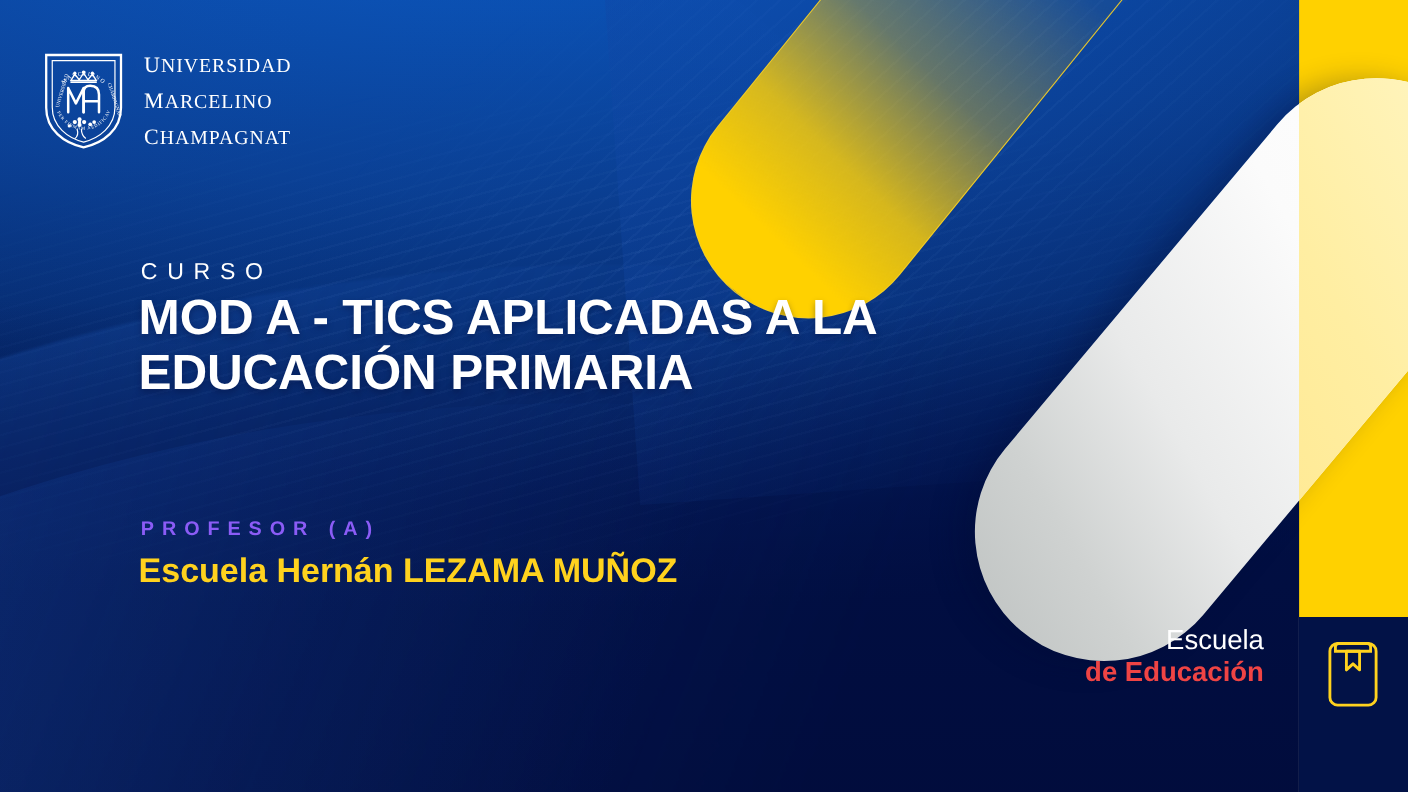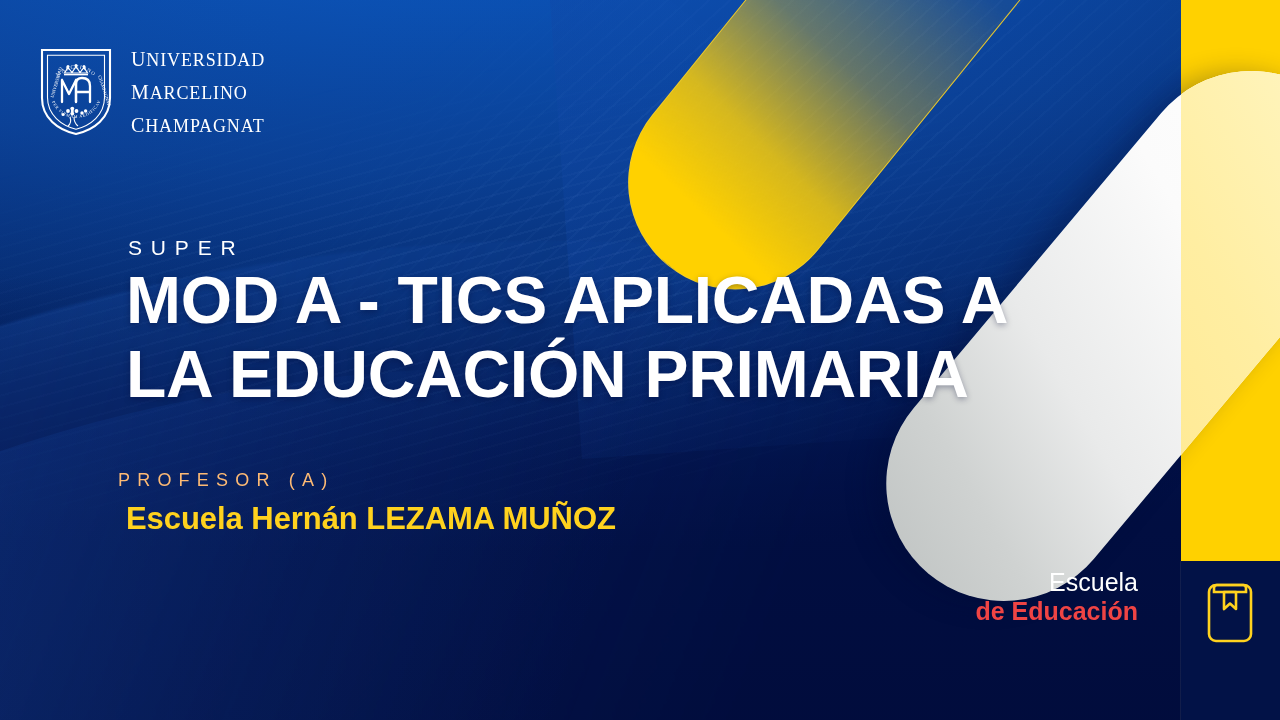--- a/index.html
+++ b/index.html
@@ -155,44 +155,44 @@
   .eyebrow{
     position:absolute;left:128px;top:236px;
     color:#ffffff;
     font-size:21px;
     font-weight:300;
     letter-spacing:.42em;
   }
   .title{
     position:absolute;left:126px;top:264px;width:930px;
     color:#ffffff;
-    font-size:66px;
+    font-size:45px;
     font-weight:bold;
     line-height:1.12;
     letter-spacing:-.004em;
     text-shadow:0 2px 6px rgba(0,10,50,.35);
   }
   .prof-label{
-    position:absolute;left:118px;top:470px;
-    color:#fdba74;
+    position:absolute;left:128px;top:470px;
+    color:#8b5cf6;
     font-size:18px;
-    font-weight:400;
+    font-weight:700;
     letter-spacing:.40em;
   }
   .prof-name{
     position:absolute;left:126px;top:501px;
     color:#FFD21E;
     font-size:31px;
     font-weight:bold;
     letter-spacing:-.002em;
   }
 
   
   .brand{
-    position:absolute;right:142px;top:568px;
+    position:absolute;right:131px;top:568px;
     text-align:right;
     line-height:1.16;
   }
   .brand .l1,.brand .l2{
     color:#ffffff;
     font-size:25px;
     font-weight:300;
   }
   .brand .l3{
     color:#ef4444;
@@ -268,21 +268,21 @@
       <text x="15.5" y="54" font-family="Liberation Serif, serif" font-size="4.6" fill="#ffffff" transform="rotate(-74 15.5 54)">UNIVERSIDAD</text>
       <text x="60" y="32" font-family="Liberation Serif, serif" font-size="4.6" fill="#ffffff" transform="rotate(72 60 32)">CHAMPAGNAT</text>
     </svg>
     <div class="logo-words">
       <div>Universidad</div>
       <div>Marcelino</div>
       <div>Champagnat</div>
     </div>
   </div>
 
-  <div class="eyebrow">SUPER</div>
+  <div class="eyebrow">CURSO</div>
   <div class="title">MOD A - TICS APLICADAS A LA EDUCACIÓN PRIMARIA</div>
   <div class="prof-label">PROFESOR (A)</div>
   <div class="prof-name">Escuela Hernán LEZAMA MUÑOZ</div>
 
   <div class="brand">
     <div class="l1">Escuela</div>
     <div class="l3">de Educación</div>
   </div>
 
   <svg class="book-icon" viewBox="0 0 48 62">

